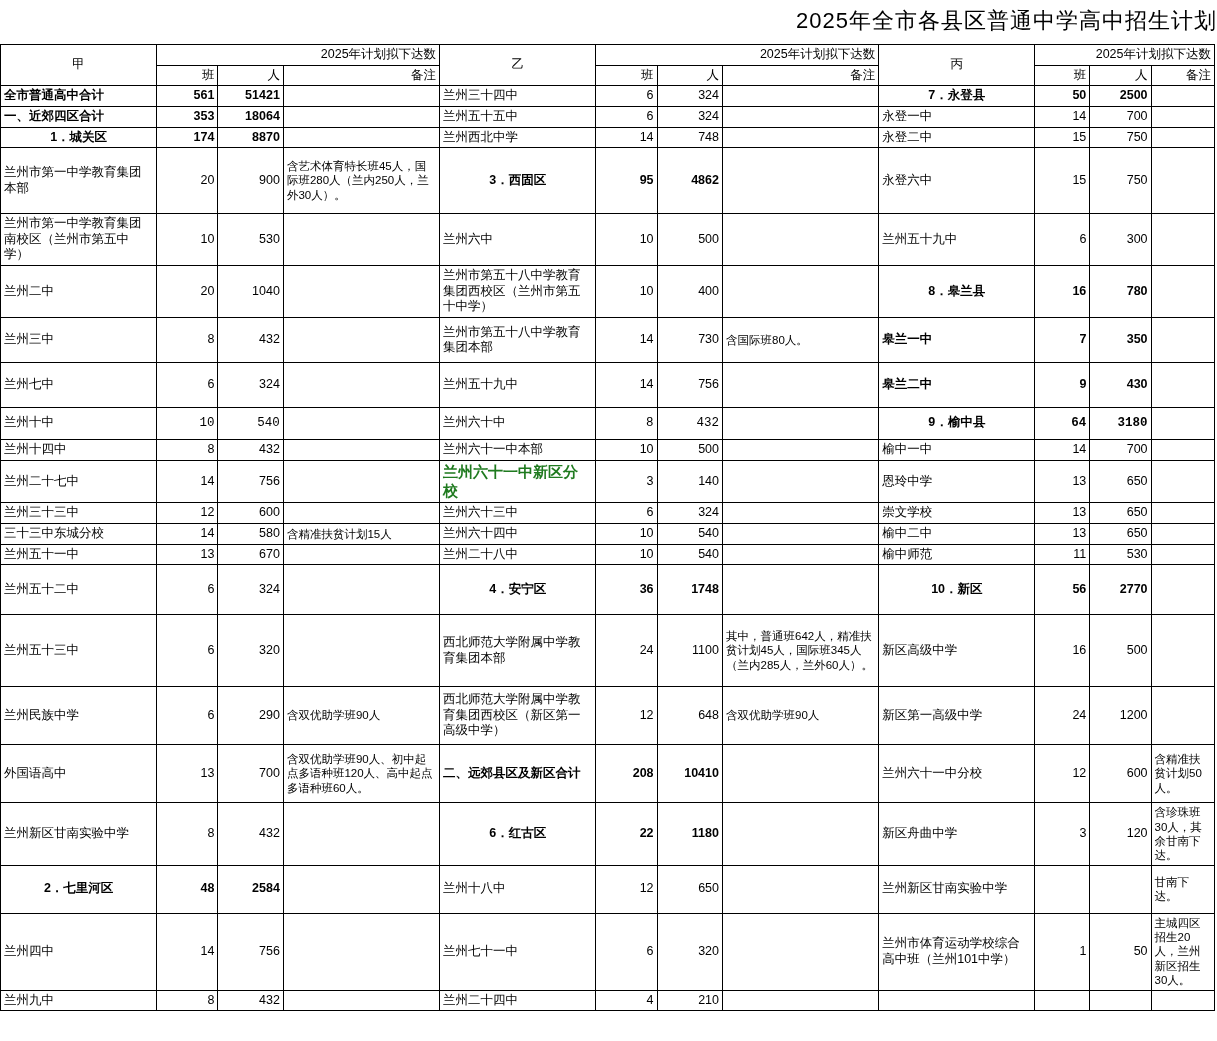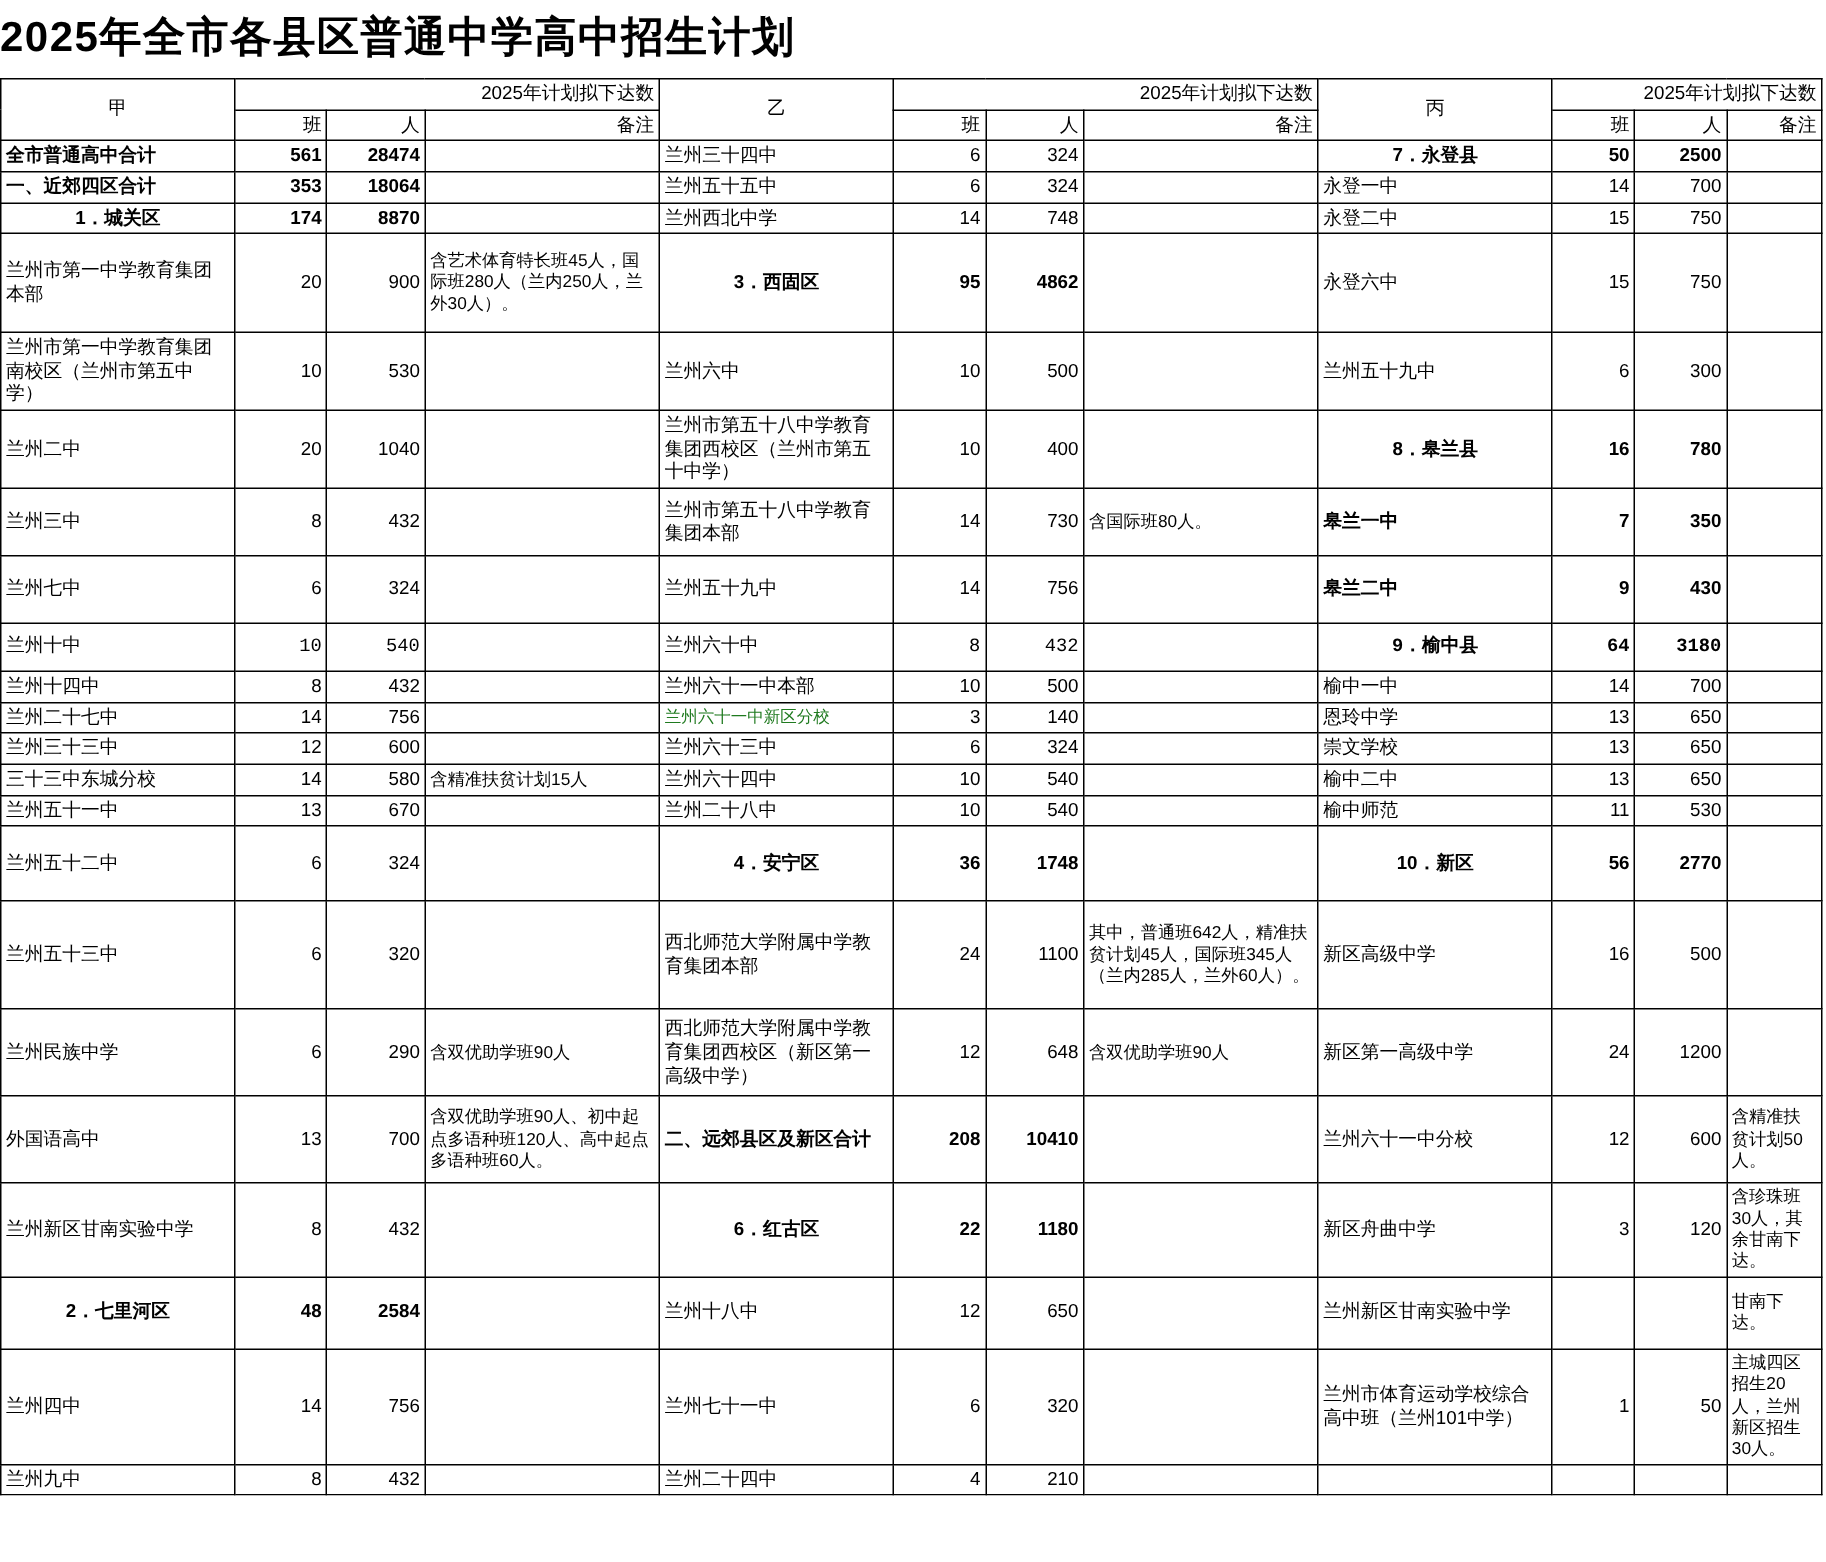--- a/index.html
+++ b/index.html
@@ -10,23 +10,23 @@
   body {
     font-family: "Liberation Sans", "DejaVu Sans", sans-serif;
     width: 1217px;
     color: #000;
   }
   .page {
     width: 1217px;
     box-sizing: border-box;
   }
   .doc-title {
-    text-align: left;
-    font-size: 28px;
-    font-weight: bold;
+    text-align: right;
+    font-size: 22px;
+    font-weight: normal;
     padding: 6px 0 8px 0;
     letter-spacing: 1px;
   }
   table.main {
     border-collapse: collapse;
     width: 1215px;
     table-layout: fixed;
     font-size: 12.5px;
   }
   table.main td {
@@ -39,21 +39,21 @@
   .c-name { text-align: left; }
   .c-num  { text-align: right; padding-right: 6px; }
   .c-note { text-align: left; font-size: 11.5px; }
   .center { text-align: center; }
   .bold   { font-weight: bold; }
   .hdr {
     text-align: right;
     font-weight: normal;
   }
   .hdr-big { text-align:center; }
-  .small { font-size: 11px; }
+  .small { font-size: 15px; font-weight: bold; }
   .green { color: #1f7a1f; }
   
   col.w-name { width: 148px; }
   col.w-ban  { width: 58px; }
   col.w-ren  { width: 62px; }
   col.w-note { width: 148px; }
   col.w-name2{ width: 148px; }
   col.w-ban2 { width: 58px; }
   col.w-ren2 { width: 62px; }
   col.w-note2{ width: 148px; }
@@ -100,21 +100,21 @@
         <td class="hdr">班</td>
         <td class="hdr">人</td>
         <td class="hdr">备注</td>
         <td class="hdr">班</td>
         <td class="hdr">人</td>
         <td class="hdr">备注</td>
       </tr>
     <tr>
           <td class="c-name bold">全市普通高中合计</td>
           <td class="c-num bold">561</td>
-          <td class="c-num bold">28474</td>
+          <td class="c-num bold">51421</td>
           <td class="c-note"></td>
           <td class="c-name">兰州三十四中</td>
           <td class="c-num">6</td>
           <td class="c-num">324</td>
           <td class="c-note"></td>
           <td class="c-name bold center">7．永登县</td>
           <td class="c-num bold">50</td>
           <td class="c-num bold">2500</td>
           <td class="c-note"></td>
         </tr>

